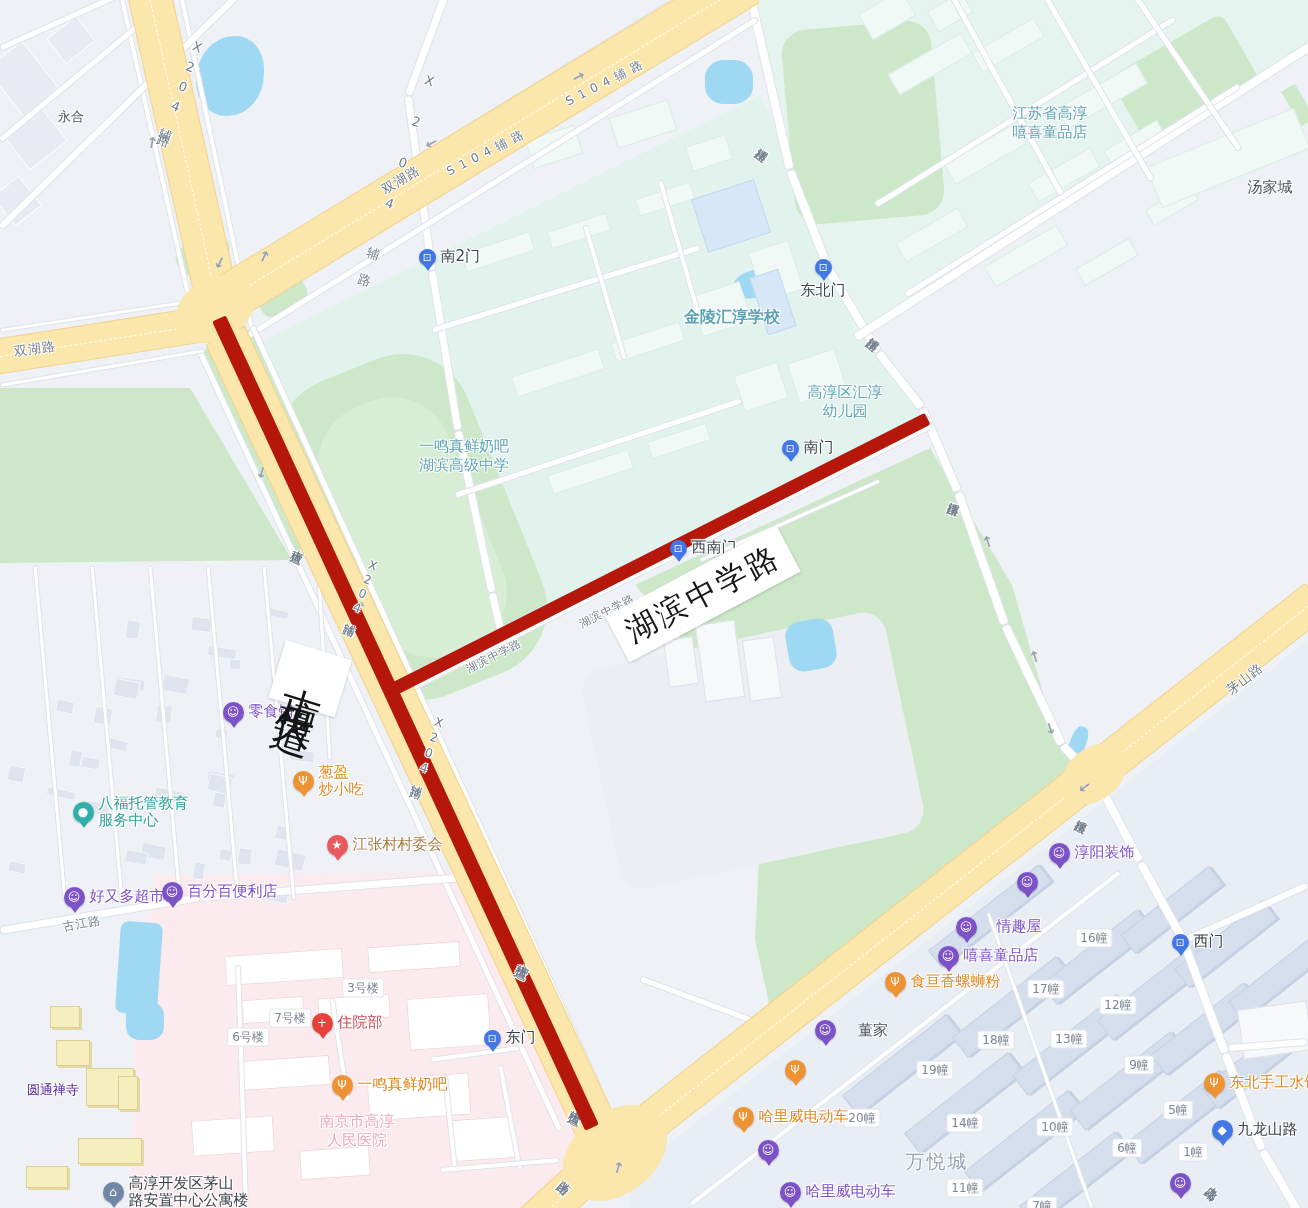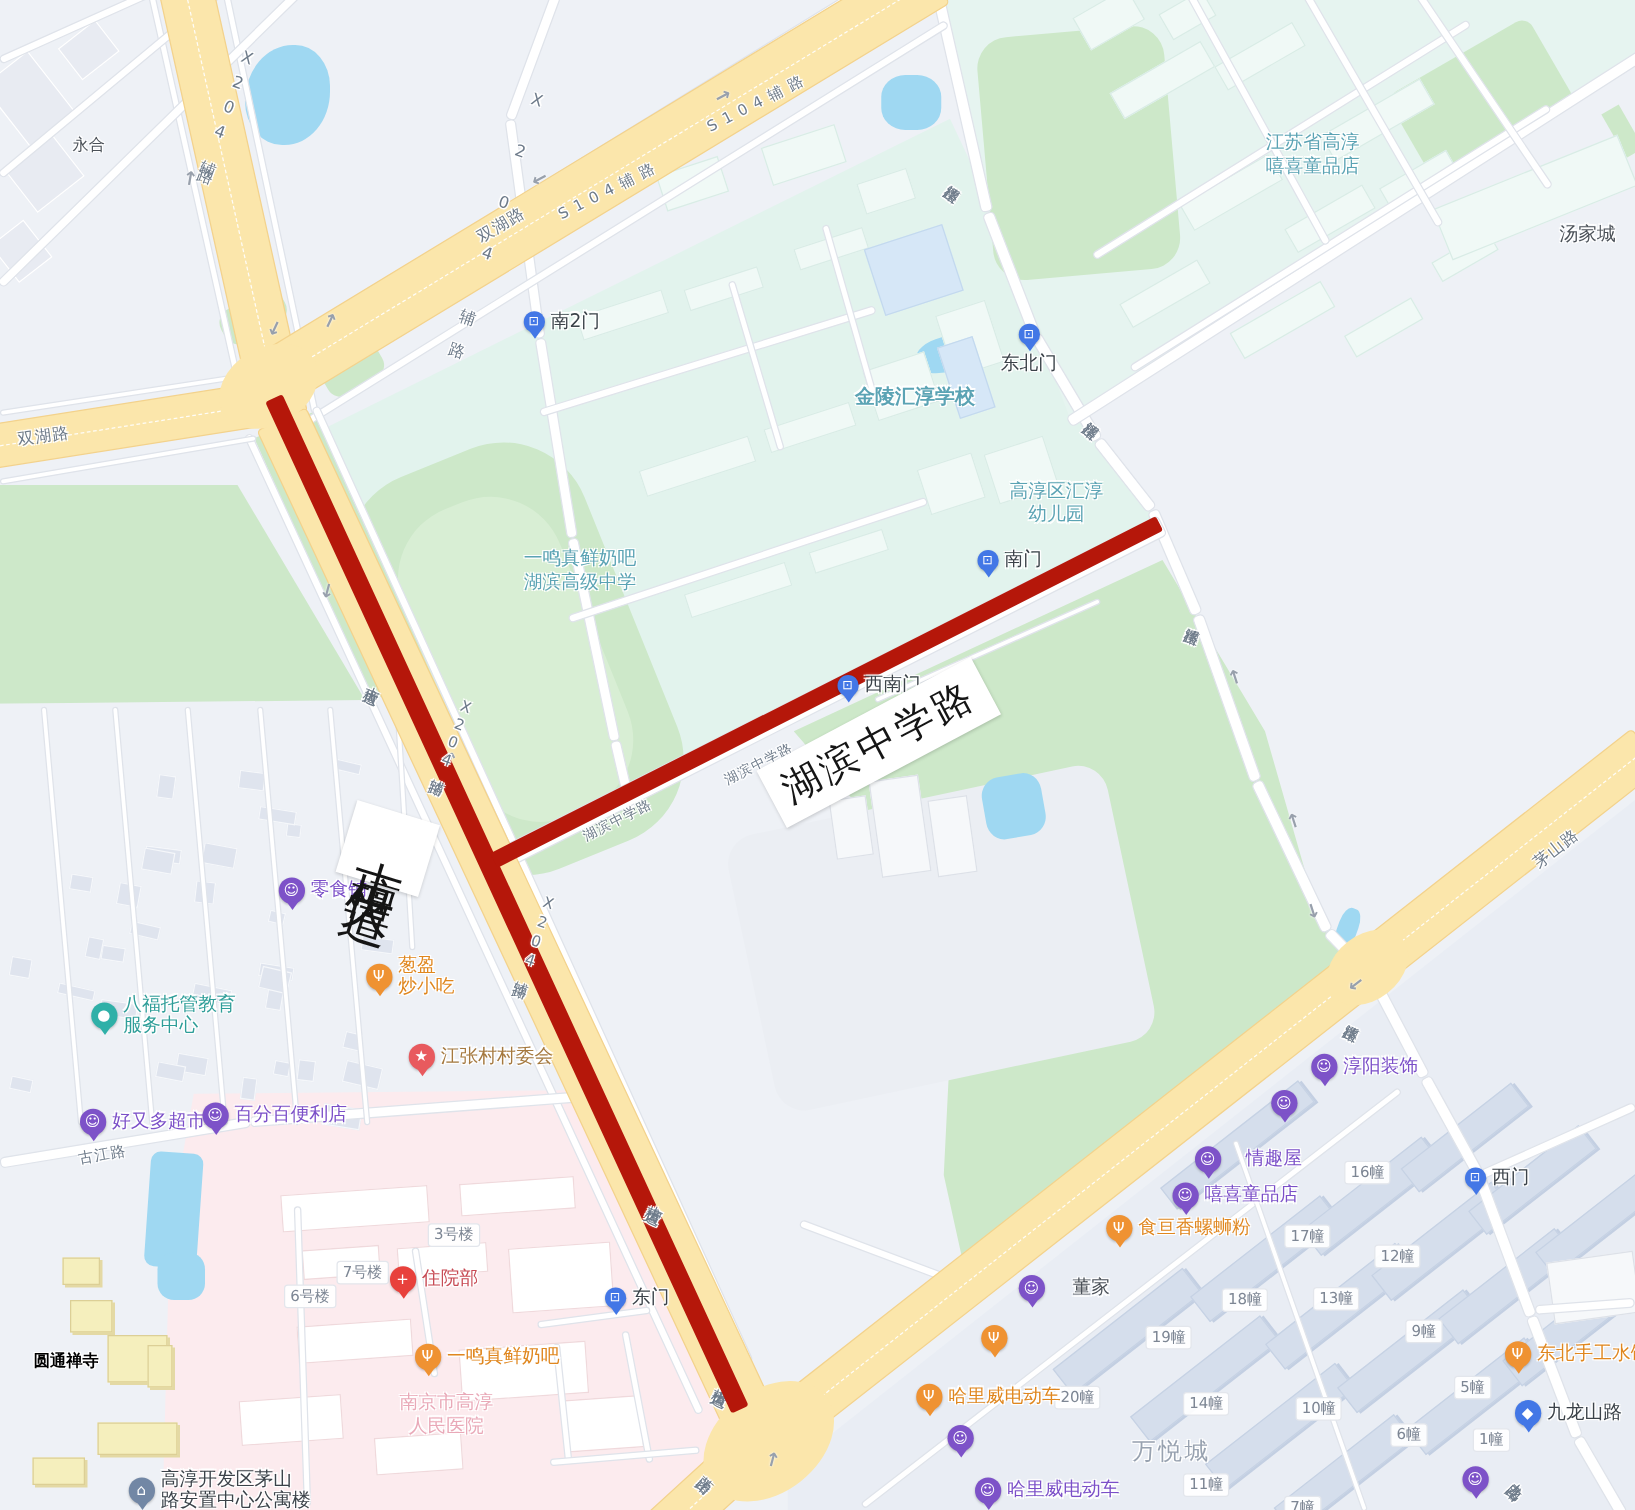--- a/index.html
+++ b/index.html
@@ -28,21 +28,21 @@
   
   .rl{position:absolute;z-index:6;color:#6e7b8a;white-space:nowrap;
       text-shadow:-1px -1px 0 #fff,1px -1px 0 #fff,-1px 1px 0 #fff,1px 1px 0 #fff,0 0 3px #fff;}
   .rl.vert{writing-mode:vertical-rl;text-orientation:upright;}
   .arrow{position:absolute;z-index:6;color:#98a0ac;font-size:15px;font-weight:bold;
       text-shadow:0 0 2px #fff;}
   .al{position:absolute;z-index:6;text-align:center;white-space:nowrap;line-height:1.25;
       text-shadow:-1px -1px 0 #fff,1px -1px 0 #fff,-1px 1px 0 #fff,1px 1px 0 #fff;}
   .al.teal{color:#5ba3b4;}
   .al.dark{color:#4b5158;}
-  .al.gray{color:#000000;font-weight:bold;}
+  .al.gray{color:#4c1d95;}
   .al.big-gray{color:#98a2b0;letter-spacing:2px;}
   .al.pink{color:#e9a9b8;}
   .bl{position:absolute;z-index:8;font-size:12px;color:#7d8694;background:rgba(255,255,255,.92);
       border:1px solid #e3e6ec;border-radius:3px;padding:0 4px;line-height:17px;white-space:nowrap;}
   
   .poi-marker{position:absolute;z-index:9;border-radius:50%;display:flex;align-items:center;justify-content:center;
       color:#fff;box-shadow:0 1px 2px rgba(0,0,0,.25);}
   .poi-marker:after{content:"";position:absolute;top:100%;left:50%;margin-left:-4px;margin-top:-2px;
       border:5px solid transparent;border-top-color:inherit;border-top-width:7px;}
   .poi-label{position:absolute;z-index:9;white-space:nowrap;font-size:15px;line-height:1.15;

